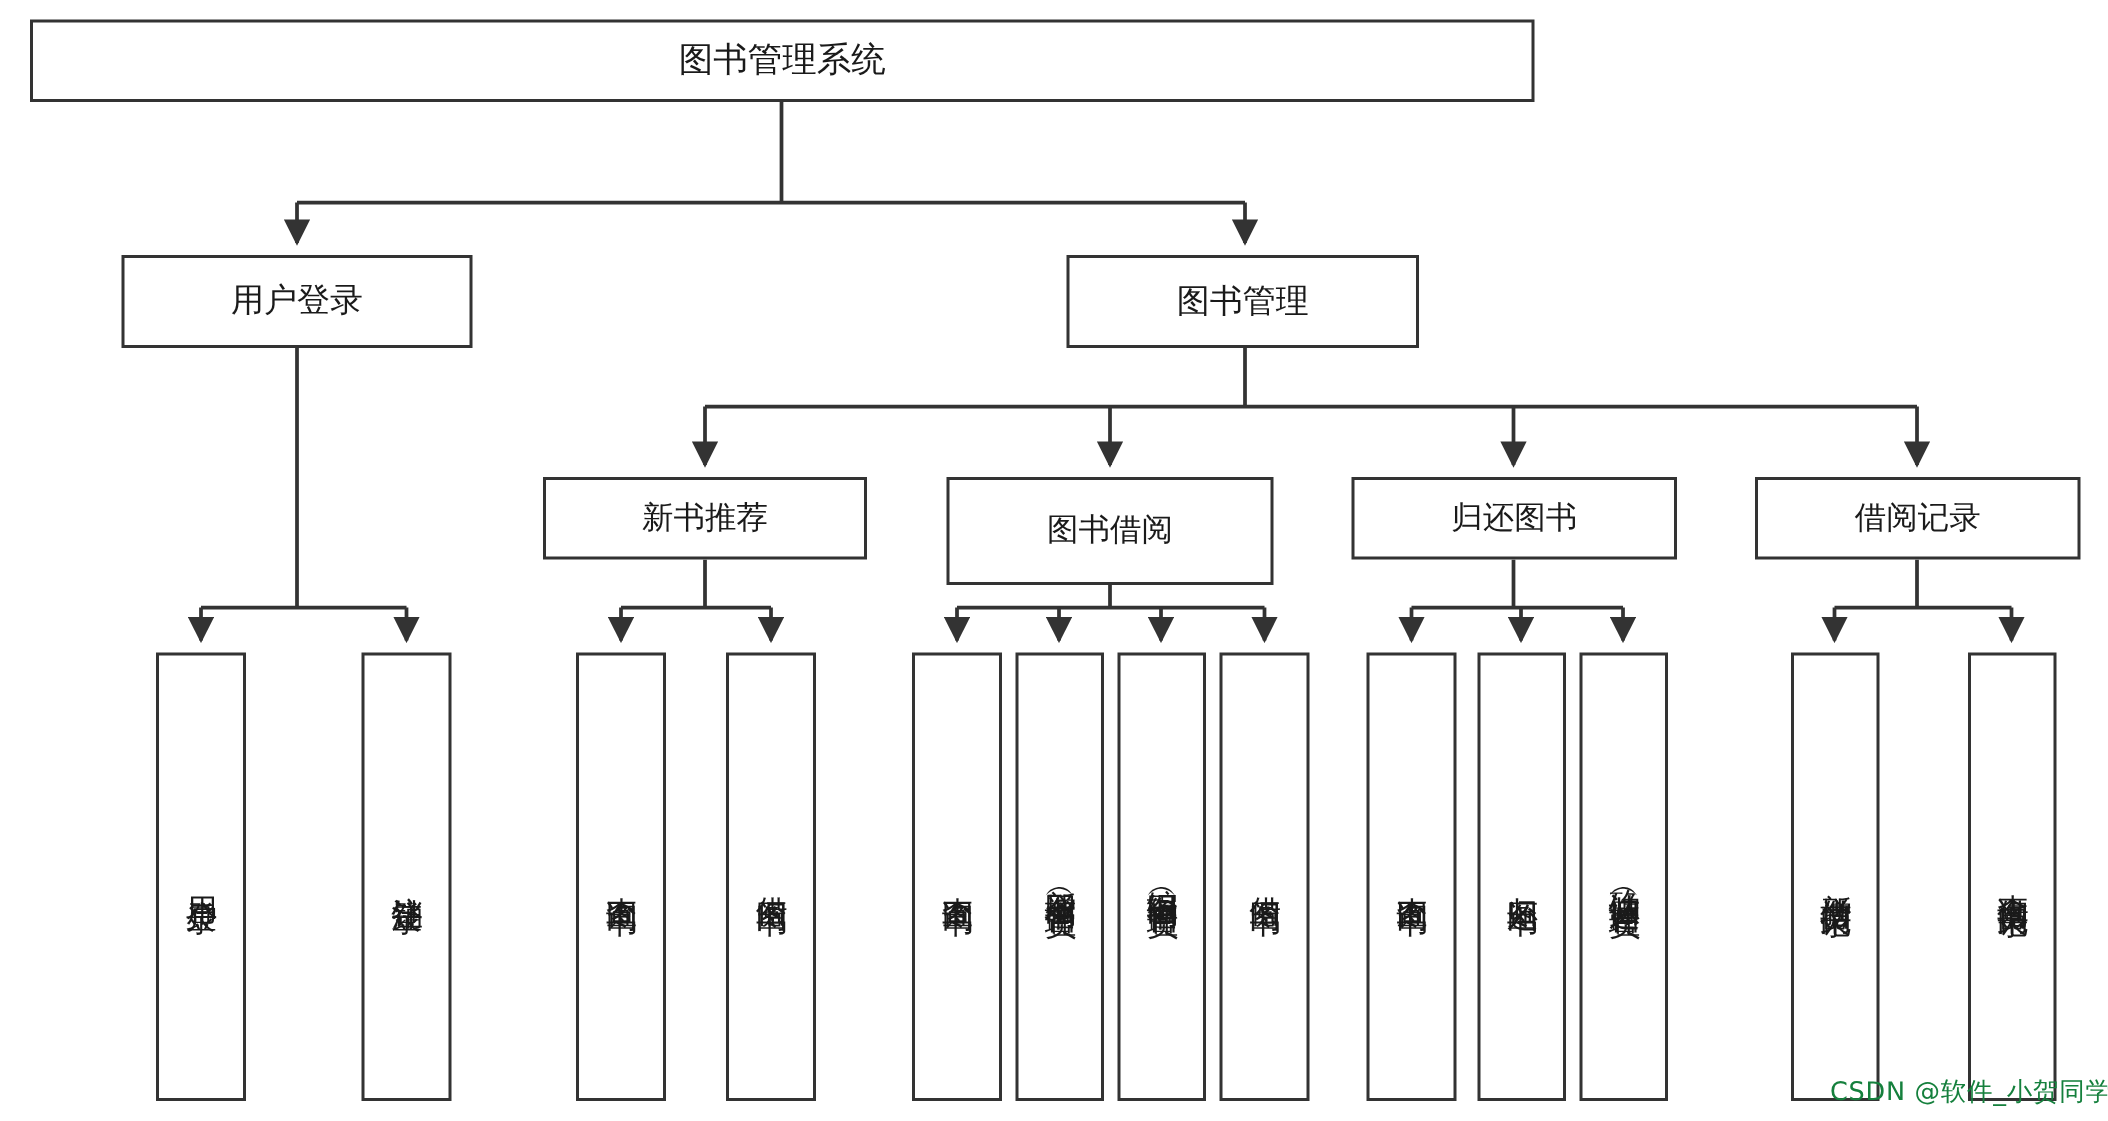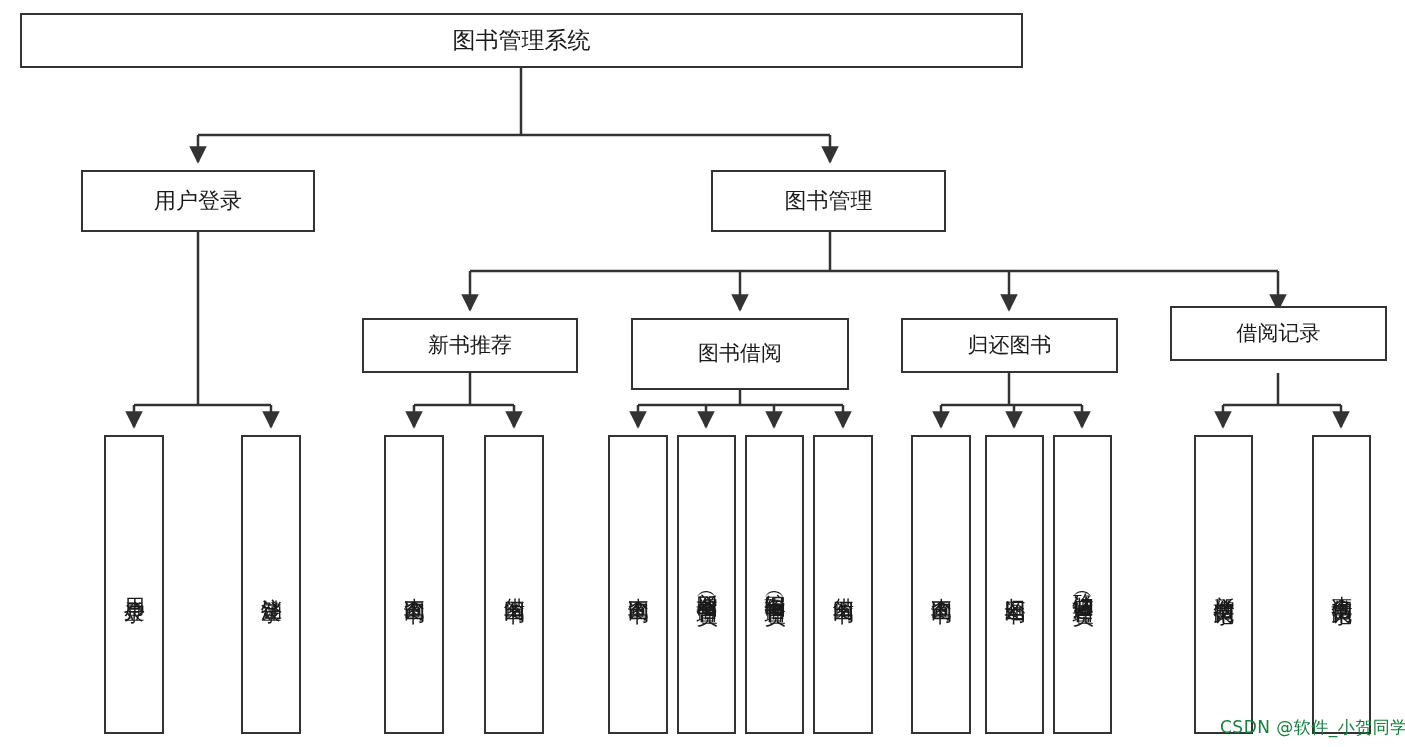--- a/index.html
+++ b/index.html
@@ -133,21 +133,21 @@
 
   <div class="node node-l2" style="left: 362px; top: 318px; width: 216px; height: 55px;">
     <span class="label">新书推荐</span>
   </div>
   <div class="node node-l2" style="left: 631px; top: 318px; width: 218px; height: 72px;">
     <span class="label">图书借阅</span>
   </div>
   <div class="node node-l2" style="left: 901px; top: 318px; width: 217px; height: 55px;">
     <span class="label">归还图书</span>
   </div>
-  <div class="node node-l2" style="left: 1170px; top: 306px; width: 217px; height: 55px;">
+  <div class="node node-l2" style="left: 1170px; top: 318px; width: 217px; height: 55px;">
     <span class="label">借阅记录</span>
   </div>
 
   <div class="node node-leaf" style="left: 104px; top: 435px; width: 60px; height: 299px;">
     <span class="label">用户登录</span>
   </div>
   <div class="node node-leaf" style="left: 241px; top: 435px; width: 60px; height: 299px;">
     <span class="label">注销登录</span>
   </div>
   <div class="node node-leaf" style="left: 384px; top: 435px; width: 60px; height: 299px;">

